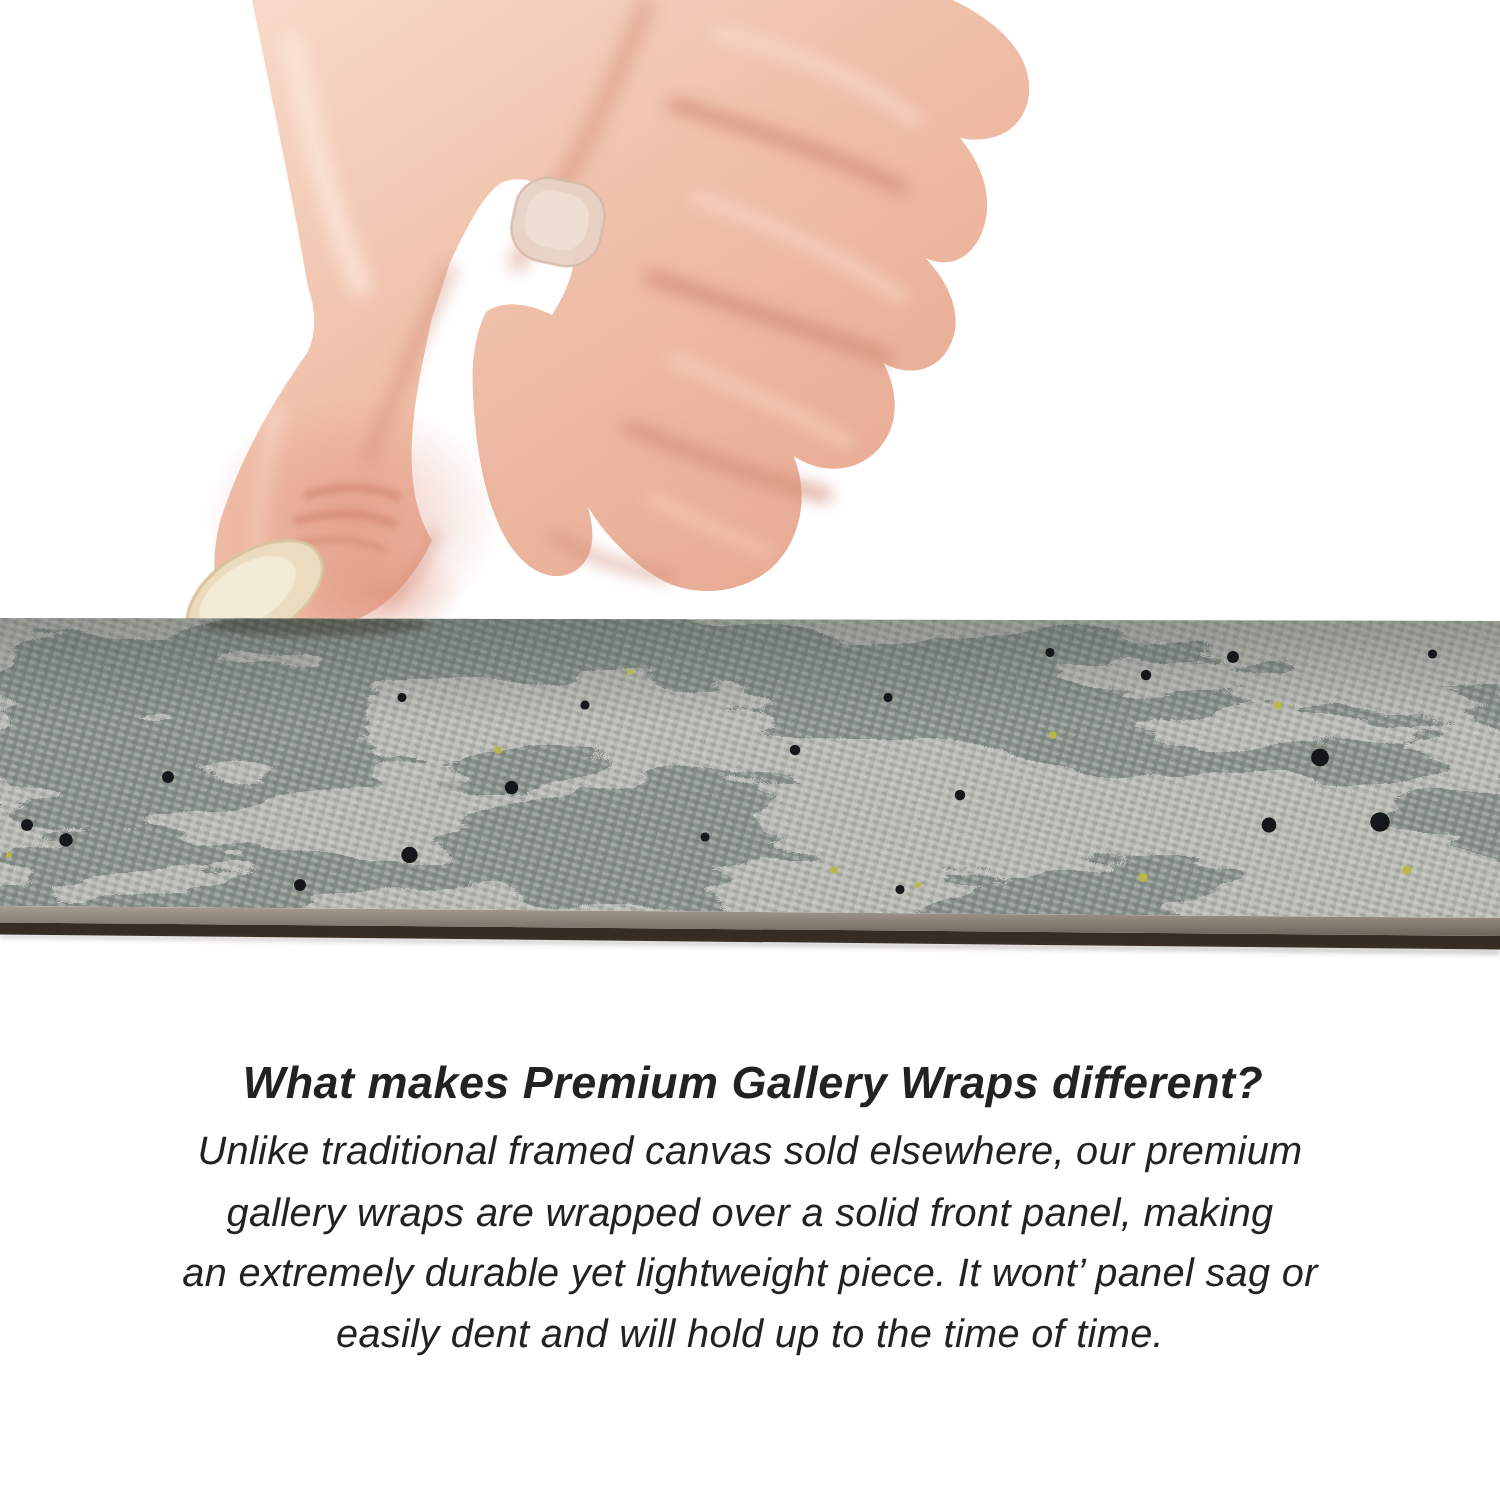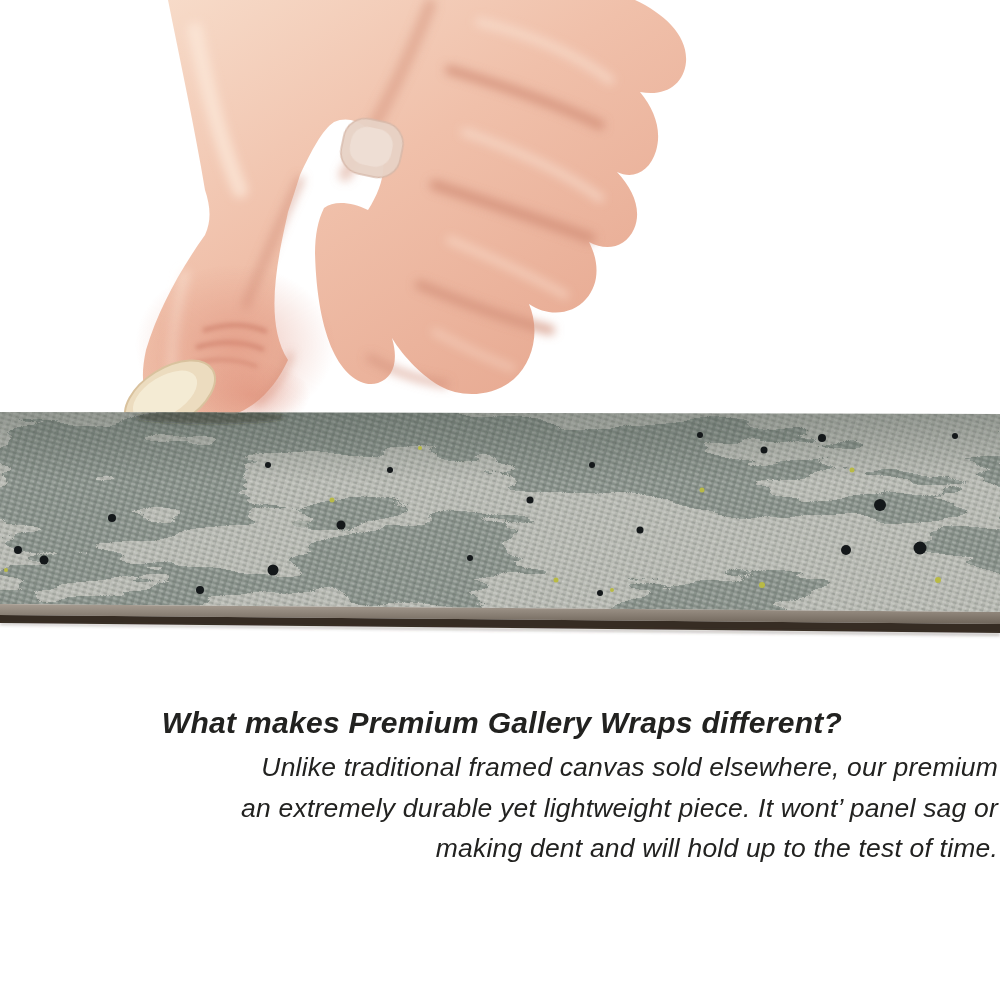--- a/index.html
+++ b/index.html
@@ -10,21 +10,21 @@
   .hand-svg{position:absolute;left:0;top:0;}
   .strip-svg{position:absolute;left:0;top:408px;}
   .info{
     position:absolute;top:702px;left:0;width:1000px;text-align:center;
     color:#222220;font-style:italic;
   }
   .info h1{
     font-size:30px;line-height:42px;margin:0 0 4px 4px;font-weight:bold;letter-spacing:0.3px;
   }
   .info p{
-    font-size:26.5px;line-height:38.5px;margin:2px;font-weight:normal;letter-spacing:0.2px;text-align:right;
+    font-size:26.5px;line-height:38.5px;margin:2px;font-weight:normal;letter-spacing:0.2px;
   }
 </style>
 </head>
 <body>
 
 <div class="figure">
 
   <svg class="hand-svg" width="720" height="432" viewBox="0 0 720 432" aria-hidden="true">
     <defs>
       <linearGradient id="skin" x1="0" y1="0" x2="0.85" y2="1">
@@ -210,17 +210,18 @@
     </g>
 
     <polygon points="0,196 1000,204 1000,216 0,207" fill="url(#edgeGrad)"></polygon>
     <polygon points="0,207 1000,216 1000,225 0,215" fill="#362c23"></polygon>
     <polygon points="0,215 1000,225 1000,228 0,217" fill="rgba(80,70,60,0.35)" filter="url(#blur2)"></polygon>
   </svg>
 
   <div class="info">
     <h1>What makes Premium Gallery Wraps different?</h1>
     <p>Unlike traditional framed canvas sold elsewhere, our premium</p>
+    <p>gallery wraps are wrapped over a solid front panel, making</p>
     <p>an extremely durable yet lightweight piece. It wont’ panel sag or</p>
-    <p>making dent and will hold up to the test of time.</p>
+    <p>easily dent and will hold up to the time of time.</p>
   </div>
 
 </div>
 
 </body></html>

